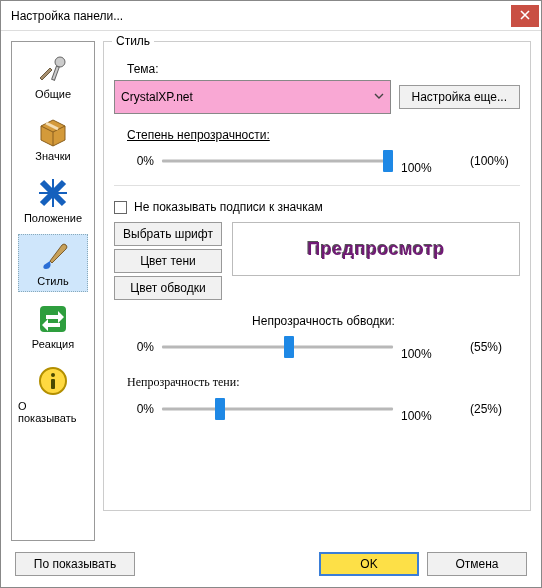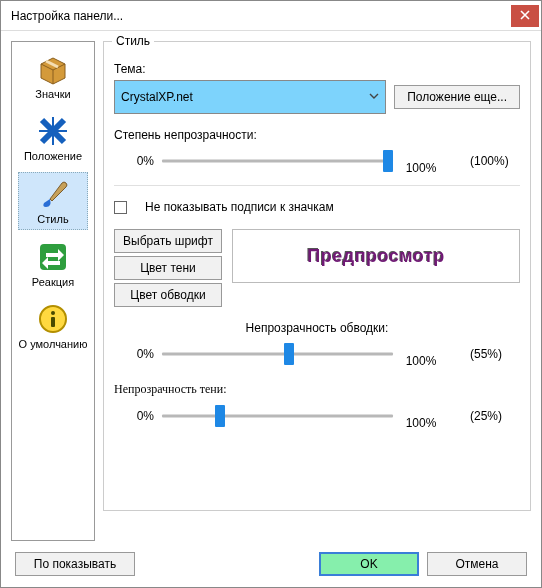--- a/index.html
+++ b/index.html
@@ -91,52 +91,52 @@
   .theme-row {
     display: flex;
     gap: 8px;
     margin-top: 4px;
     align-items: center;
   }
   .combo {
     flex: 1;
     height: 32px;
     border: 1px solid #888;
-    background: #7dd3fc;
+    background: #f9a8d4;
     display: flex;
     align-items: center;
     justify-content: space-between;
     padding: 16px 6px;
   }
   .combo .caret svg { width: 10px; height: 10px; }
   .btn {
     height: 24px;
     min-width: 80px;
     border: 1px solid #999;
     background: #f1f1f1;
     display: flex;
     align-items: center;
     justify-content: center;
     padding: 0 12px;
     font-size: 12px;
   }
   .btn.small { min-width: 108px; justify-content: center; padding: 0 8px; }
   .btn.primary {
     border: 2px solid #3a7ed8;
-    background: #86efac;
+    background: #fde047;
     min-width: 100px;
   }
   .slider-row {
     display: flex;
     align-items: center;
     gap: 8px;
     margin-top: 4px;
   }
   .slider-label-min, .slider-label-max { width: 40px; text-align: right; }
-  .slider-label-max { text-align: center; margin-top: 15px; }
+  .slider-label-max { text-align: left; margin-top: 15px; }
   .slider-pct { width: 50px; text-align: left; margin-left: 21px; }
   .slider {
     flex: 1;
     height: 22px;
     position: relative;
   }
   .slider .track {
     position: absolute;
     top: 50%; left: 0; right: 0;
     height: 3px;
@@ -148,22 +148,22 @@
     position: absolute;
     top: 50%;
     width: 10px; height: 22px;
     background: #1e88e5;
     transform: translate(-50%, -50%);
     border-radius: 1px;
   }
   .checkbox-row {
     display: flex;
     align-items: center;
-    gap: 18px;
-    margin: 14px 0 15px 0;
+    gap: 7px;
+    margin: 14px 0 8px 0;
   }
   .cb {
     width: 13px; height: 13px;
     border: 1px solid #666;
     background: #fff;
   }
   hr.sep {
     border: none;
     border-top: 1px solid #e0e0e0;
     margin: 10px 0;
@@ -190,21 +190,21 @@
   .bottom-bar {
     height: 46px;
     display: flex;
     align-items: center;
     justify-content: flex-end;
     gap: 8px;
     padding: 0 14px;
     border-top: none;
   }
   .bottom-bar .spacer { flex: 1; }
-  .label-text { font-size: 12px; }
+  .label-text { font-size: 12px; margin-left: 13px; }
 </style>
 </head>
 <body>
 
 <div class="window">
 
   <div class="titlebar">
     <span class="title">Настройка панели...</span>
     <div class="close">
       <span>
@@ -214,20 +214,30 @@
       </span>
     </div>
   </div>
 
   <div class="body">
 
     <div class="sidebar">
       <div class="side-item">
         <span class="icon">
           <svg viewBox="0 0 34 34">
+              <path d="M6 28 L16 18 L14 16 L4 26 Z" fill="#a89070" stroke="#6b5c42"></path>
+              <circle cx="24" cy="10" r="5" fill="#ccc" stroke="#666"></circle>
+              <rect x="18" y="14" width="3" height="14" fill="#ccc" stroke="#666" transform="rotate(20 19 21)"></rect>
+            </svg>
+        </span>
+        <span class="label">Общие</span>
+      </div>
+      <div class="side-item">
+        <span class="icon">
+          <svg viewBox="0 0 34 34">
               <path d="M5 12 L17 6 L29 12 L29 26 L17 32 L5 26 Z" fill="#d49a3a" stroke="#8a5f1e"></path>
               <path d="M5 12 L17 18 L29 12 M17 18 L17 32" stroke="#8a5f1e" fill="none"></path>
               <path d="M10 9 L22 15" stroke="#f5deb3" stroke-width="3"></path>
             </svg>
         </span>
         <span class="label">Значки</span>
       </div>
       <div class="side-item">
         <span class="icon">
           <svg viewBox="0 0 34 34">
@@ -257,44 +267,44 @@
         <span class="label">Реакция</span>
       </div>
       <div class="side-item">
         <span class="icon">
           <svg viewBox="0 0 34 34">
               <circle cx="17" cy="17" r="13" fill="#ffd940" stroke="#b38f00" stroke-width="2"></circle>
               <circle cx="17" cy="11" r="2" fill="#4a4a00"></circle>
               <rect x="15" y="15" width="4" height="10" rx="1" fill="#4a4a00"></rect>
             </svg>
         </span>
-        <span class="label">О умолчанию</span>
+        <span class="label">О показывать</span>
       </div>
     </div>
 
     <div class="main">
       <div class="group" style="height: 470px;">
         <span class="group-legend">Стиль</span>
 
         <div class="row label-text">Тема:</div>
         <div class="theme-row">
           <div class="combo">
             <span>CrystalXP.net</span>
             <span class="caret">
               <svg viewBox="0 0 10 10">
                   <path d="M1 3 L5 7 L9 3" stroke="#444" fill="none" stroke-width="1.4"></path>
                 </svg>
             </span>
           </div>
           <div class="btn">
-            <span>Положение еще...</span>
-          </div>
-        </div>
-
-        <div class="row label-text" style="margin-top:14px;">Степень непрозрачности:</div>
+            <span>Настройка еще...</span>
+          </div>
+        </div>
+
+        <div class="row label-text" style="margin-top:14px;text-decoration:underline;">Степень непрозрачности:</div>
         <div class="slider-row">
           <span class="slider-label-min">0%</span>
           <div class="slider">
             <div class="track"></div>
             <div class="thumb" id="thumb-opacity" style="left: 98%;"></div>
           </div>
           <span class="slider-label-max">100%</span>
           <span class="slider-pct">(100%)</span>
         </div>
 

